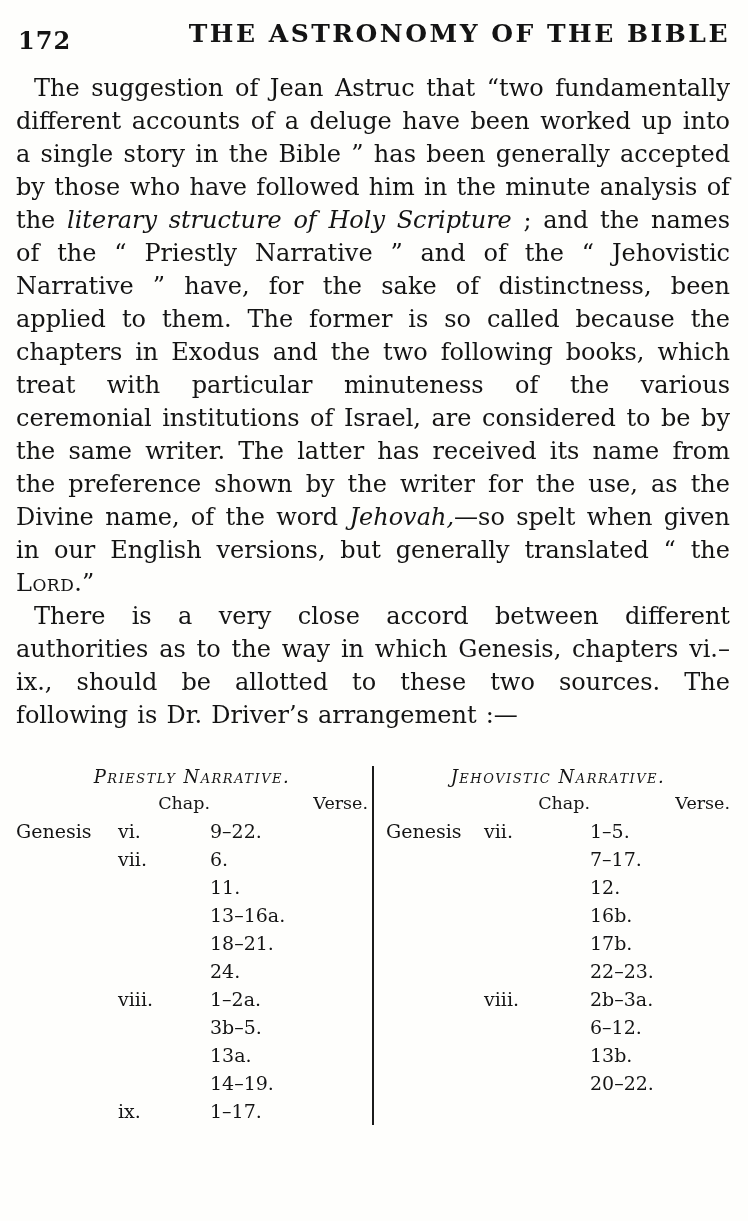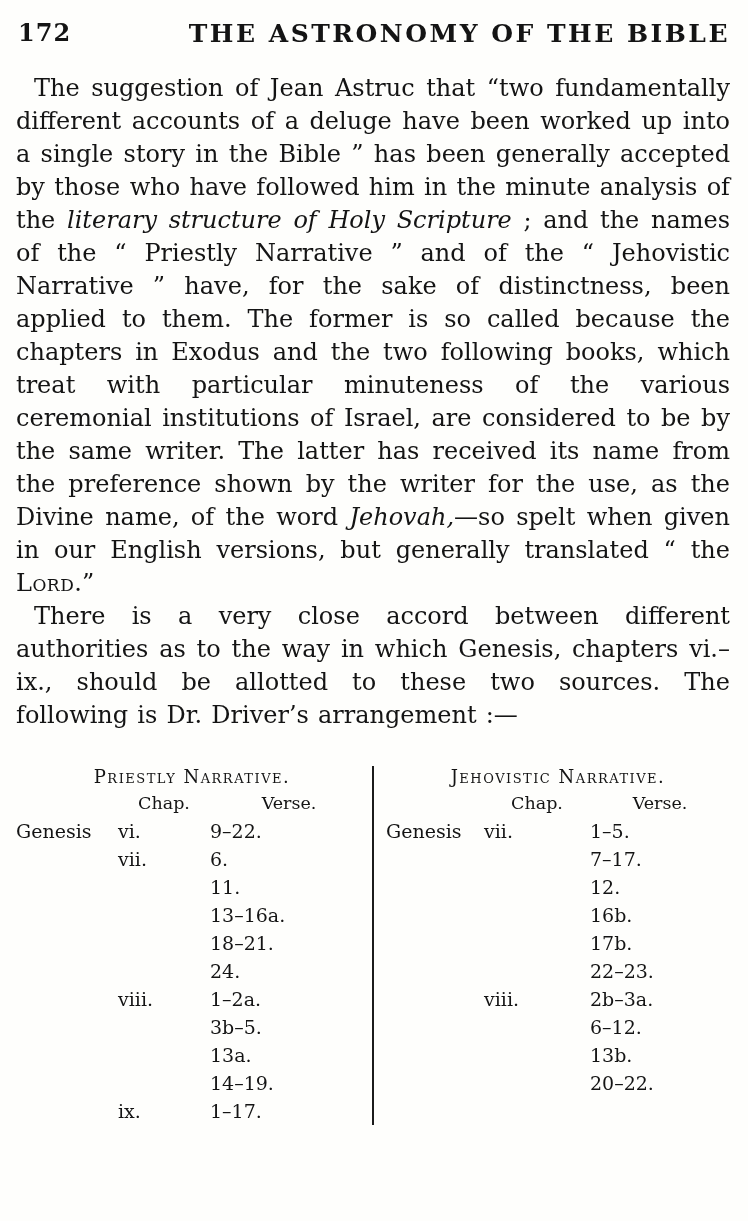--- a/index.html
+++ b/index.html
@@ -3,33 +3,33 @@
 <meta charset="utf-8">
 <style>
   html,body{margin:0;padding:0;}
   body{
     width:748px;height:1221px;overflow:hidden;box-sizing:border-box;
     background:#fefefc;color:#141414;
     font-family:"DejaVu Serif","Liberation Serif",serif;
     padding:12px 18px 8px 16px;
   }
   .page-header{position:relative;height:46px;margin-bottom:14px;}
-  .page-number{position:absolute;left:2px;top:6px;font-size:24px;font-weight:700;letter-spacing:1px;}
+  .page-number{position:absolute;left:2px;top:14px;font-size:24px;font-weight:700;letter-spacing:1px;}
   .running-title{margin:0;padding-left:46px;text-align:right;font-size:25px;font-weight:700;letter-spacing:2.5px;line-height:44px;white-space:nowrap;}
   .body-para{font-size:24px;line-height:33px;text-align:justify;margin:0;text-indent:18px;word-spacing:1.5px;}
   .it{font-style:italic;}
   .sc{font-variant:small-caps;letter-spacing:0.5px;}
   .narrative-table{display:flex;align-items:stretch;margin-top:34px;}
   .half{box-sizing:border-box;}
   .half.left{width:356px;padding-right:4px;}
   .rule{width:2px;background:#1b1b1b;}
   .half.right{flex:1;padding-left:12px;}
-  .col-heading{text-align:center;font-variant:small-caps;letter-spacing:1.5px;font-size:18px;margin-bottom:3px;white-space:nowrap;}
+  .col-heading{text-align:center;font-variant:small-caps;letter-spacing:1.5px;font-size:18px;margin-bottom:3px;white-space:nowrap;font-style:italic;}
   table.nar-table{border-collapse:collapse;width:100%;}
-  table.nar-table th{font-weight:400;text-align:center;font-size:17.5px;padding:1px 0;line-height:25px;}
+  table.nar-table th{font-weight:400;text-align:right;font-size:17.5px;padding:1px 0;line-height:25px;}
   table.nar-table td{padding:1px 0;font-size:19px;line-height:26px;vertical-align:top;}
   .c-book{width:102px;}
   .c-chap{width:92px;}
   .half.right .c-book{width:98px;}
   .half.right .c-chap{width:106px;}
 </style>
 </head>
 <body>
 
 <div class="page">

